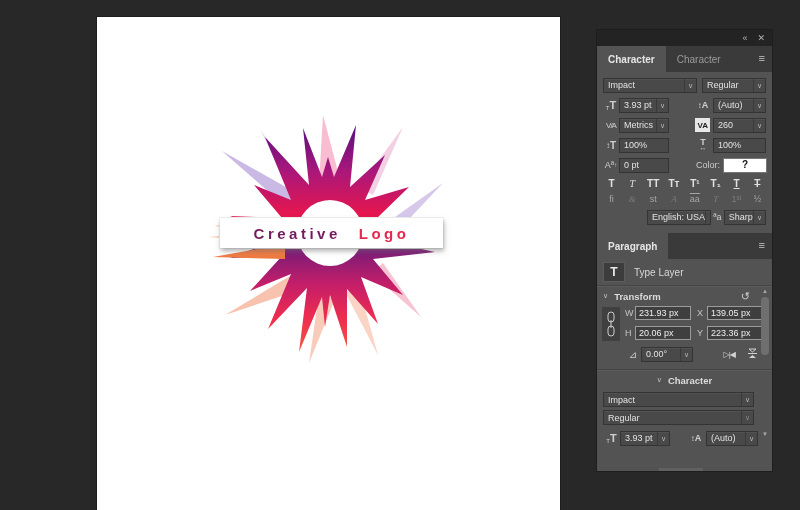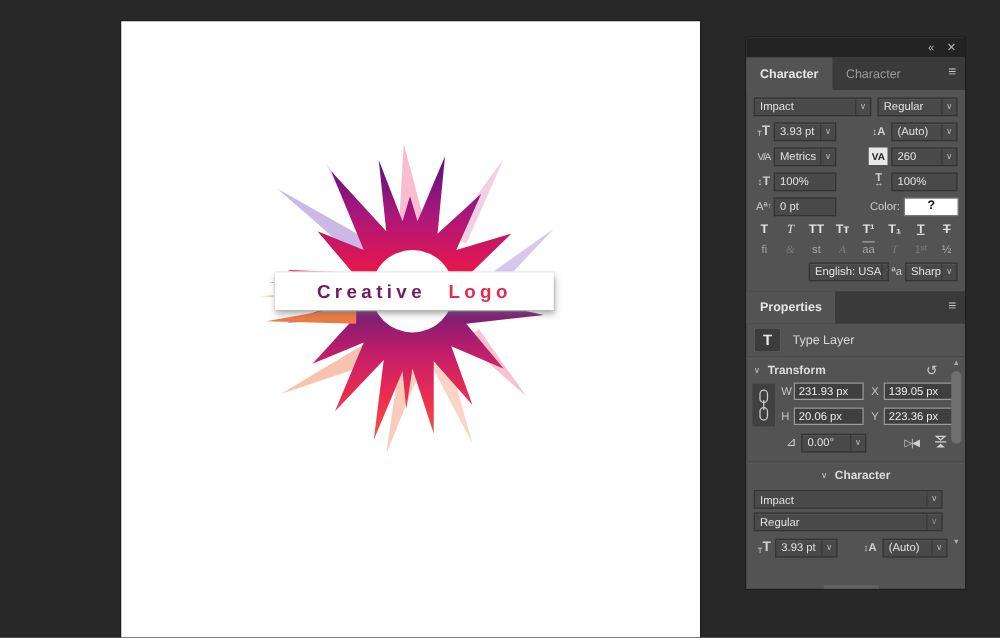--- a/index.html
+++ b/index.html
@@ -272,21 +272,21 @@
         <span class="spacer"></span>
         <span class="icn ic-aa" style="width:18px;"></span>
         <div class="dd" style="width:56px;">
           <span>Sharp</span>
             <span class="chev">∨</span>
         </div>
       </div>
     </div>
 
     <div class="tabstrip">
-      <div class="tab active">Properties</div>
+      <div class="tab active">Paragraph</div>
       <div class="burger">≡</div>
     </div>
 
     <div class="propbody">
       <div class="typerow">
         <div class="tbox">T</div>
         <span style="font-size:10px; color:#d8d8d8;">Type Layer</span>
       </div>
       <div class="divider"></div>
 

